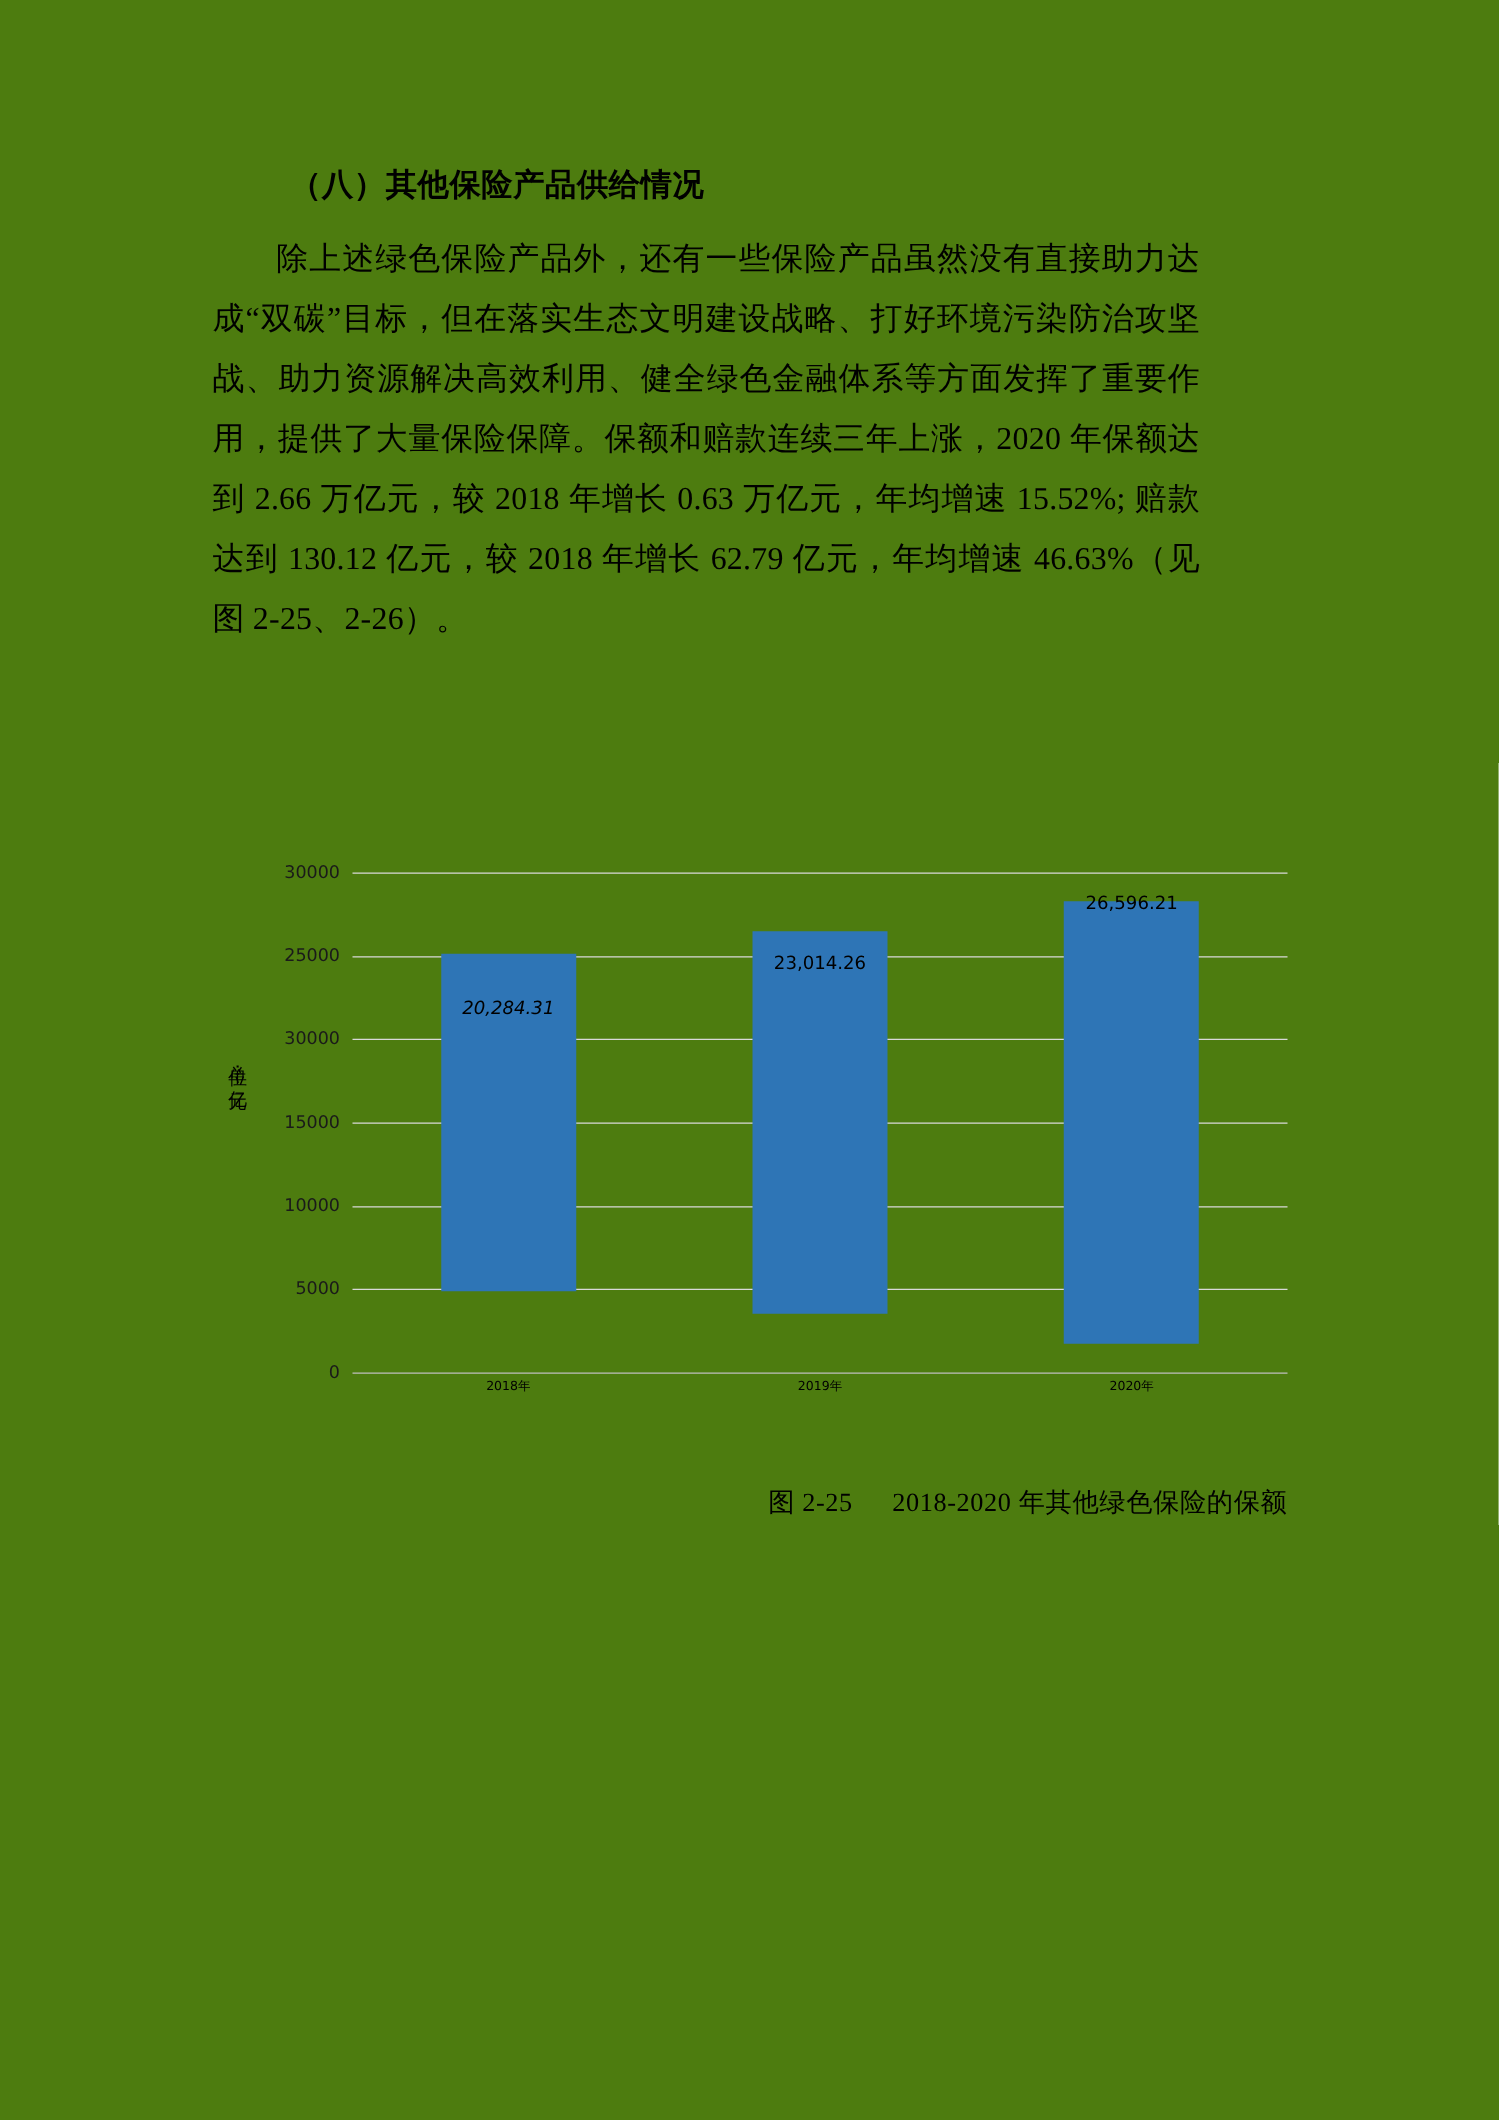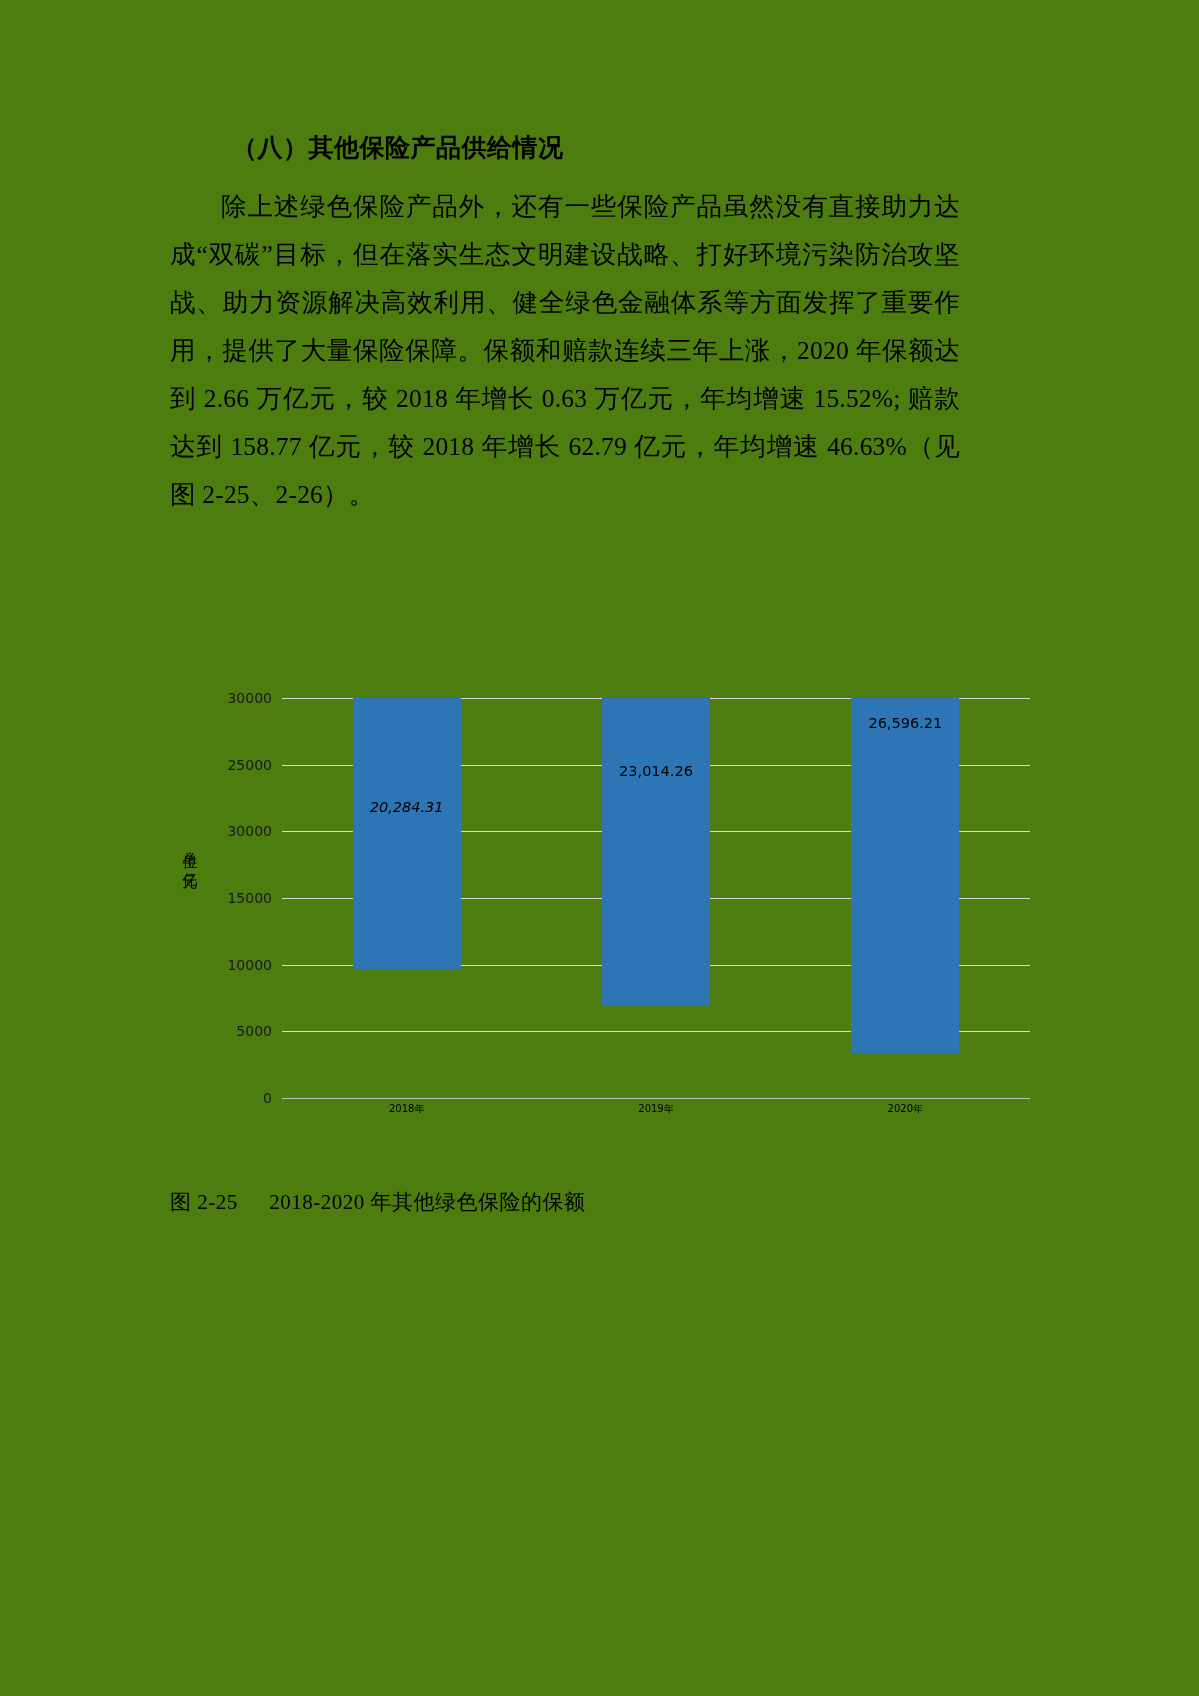--- a/index.html
+++ b/index.html
@@ -95,21 +95,21 @@
     top: 0;
     display: flex;
     align-items: flex-end;
   }
   .bar-slot {
     flex: 1 1 0;
     height: 100%;
     position: relative;
     display: flex;
     flex-direction: column;
-    justify-content: flex-start;
+    justify-content: center;
     align-items: center;
   }
   .bar {
     width: 108px;
     background: #2E75B6;
   }
   .bar-label {
     position: absolute;
     font-size: 14.5px;
     color: #000;
@@ -123,21 +123,21 @@
     display: flex;
   }
   .x-label {
     flex: 1 1 0;
     text-align: center;
     font-size: 10px;
     color: #000;
   }
   .fig-caption {
     margin-top: 58px;
-    text-align: left;
+    text-align: right;
     font-size: 21px;
     font-family: "Liberation Serif", serif;
     letter-spacing: 0.5px;
   }
   .fig-caption .gap {
     display: inline-block;
     width: 20px;
   }
   .page-number {
     position: absolute;
@@ -149,21 +149,21 @@
     font-family: "Liberation Serif", serif;
   }
 </style>
 </head>
 <body>
 
 <div class="page">
 
   <div class="content">
     <h2 class="section-heading">（八）其他保险产品供给情况</h2>
-    <p class="body-text">除上述绿色保险产品外，还有一些保险产品虽然没有直接助力达成“双碳”目标，但在落实生态文明建设战略、打好环境污染防治攻坚战、助力资源解决高效利用、健全绿色金融体系等方面发挥了重要作用，提供了大量保险保障。保额和赔款连续三年上涨，2020 年保额达到 2.66 万亿元，较 2018 年增长 0.63 万亿元，年均增速 15.52%; 赔款达到 158.77 亿元，较 2018 年增长 62.79 亿元，年均增速 46.63%（见图 2-25、2-26）。</p>
+    <p class="body-text">除上述绿色保险产品外，还有一些保险产品虽然没有直接助力达成“双碳”目标，但在落实生态文明建设战略、打好环境污染防治攻坚战、助力资源解决高效利用、健全绿色金融体系等方面发挥了重要作用，提供了大量保险保障。保额和赔款连续三年上涨，2020 年保额达到 2.66 万亿元，较 2018 年增长 0.63 万亿元，年均增速 15.52%; 赔款达到 130.12 亿元，较 2018 年增长 62.79 亿元，年均增速 46.63%（见图 2-25、2-26）。</p>
   </div>
 
   <div class="figure">
     <div class="chart-area">
 
       <div class="y-axis-title">单位：亿元</div>
 
       <div class="plot">
 
         <div class="gridline" style="top:0px;">

